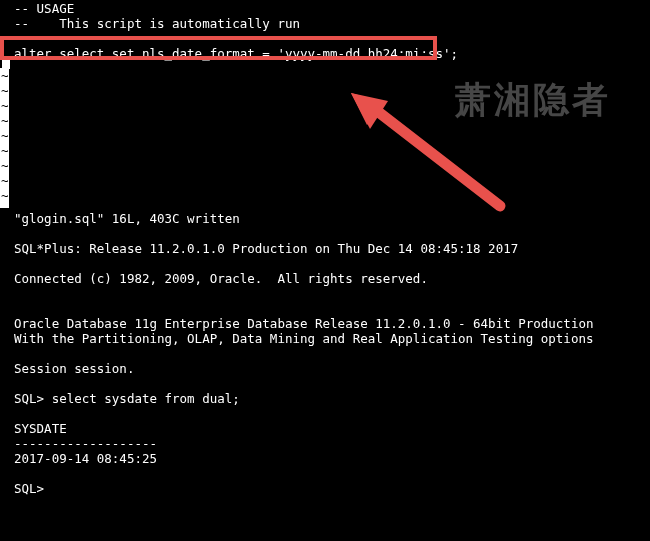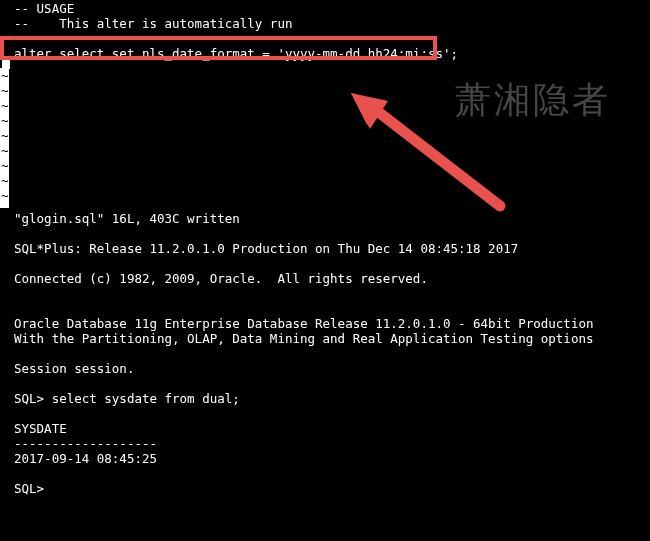--- a/index.html
+++ b/index.html
@@ -105,32 +105,32 @@
   .watermark {
     position: absolute;
     left: 455px;
     top: 92px;
     z-index: 4;
     color: #4a4a4a;
     font-family: "DejaVu Sans", "Liberation Sans", sans-serif;
     font-size: 36px;
     letter-spacing: 3px;
     white-space: pre;
-    font-weight: 400;
+    font-weight: 700;
     opacity: 0.95;
   }
 </style>
 </head>
 <body>
 
 <div id="terminal">
 
   <div class="screen-lines">
     <div class="line">-- USAGE</div>
-    <div class="line">--    This alter is automatically run</div>
+    <div class="line">--    This script is automatically run</div>
     <div class="line">--</div>
     <div class="line">alter select set nls_date_format = 'yyyy-mm-dd hh24:mi:ss';</div>
     <div class="line blank"></div>
     <div class="line blank"></div>
     <div class="line blank"></div>
     <div class="line blank"></div>
     <div class="line blank"></div>
     <div class="line blank"></div>
     <div class="line blank"></div>
     <div class="line blank"></div>

